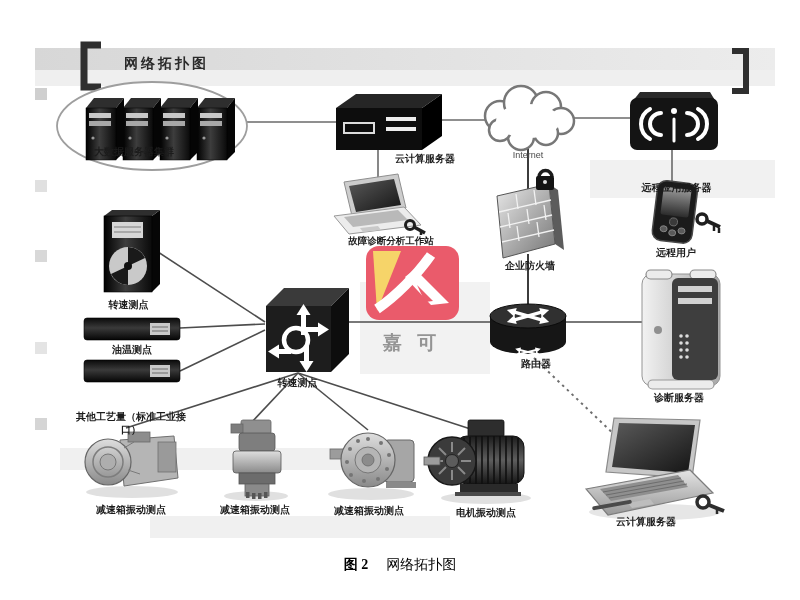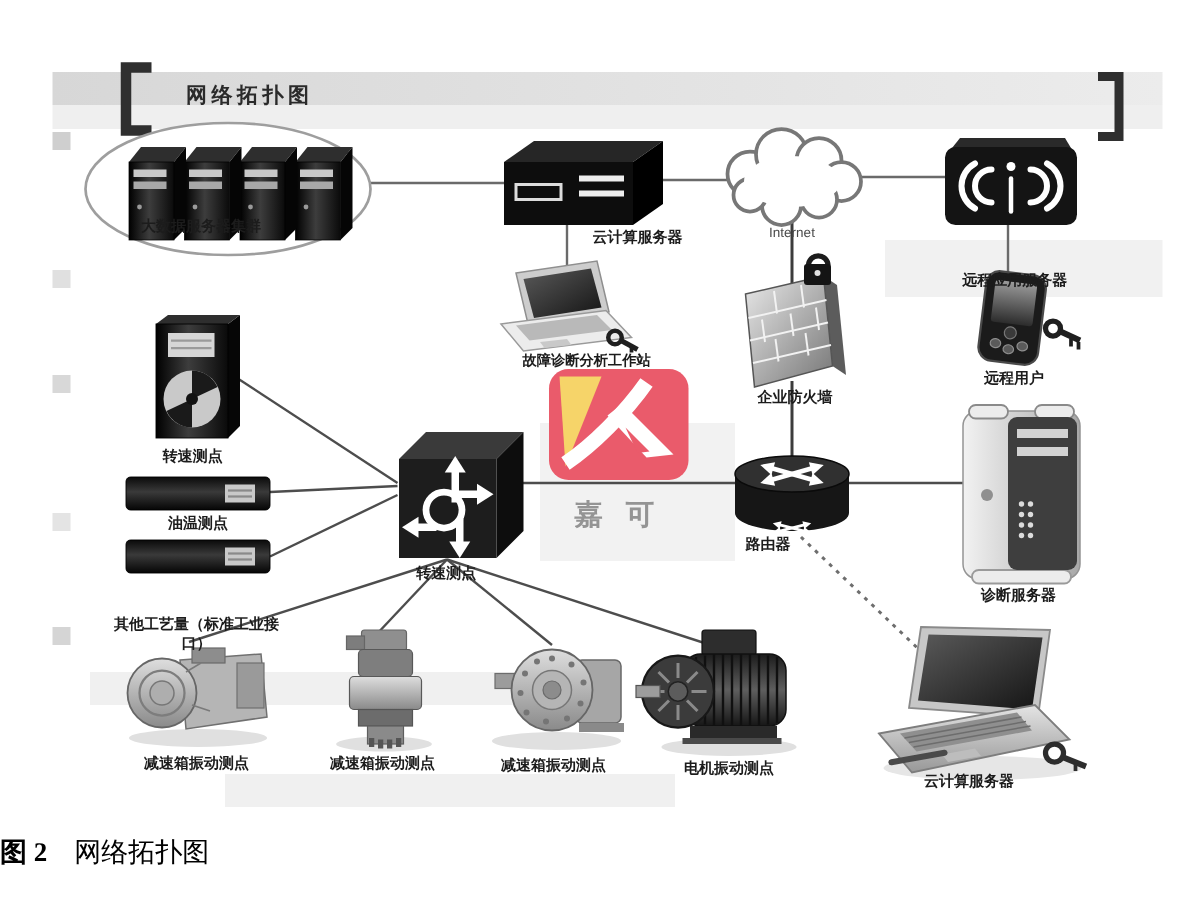--- a/index.html
+++ b/index.html
@@ -9,22 +9,22 @@
   #diagram{position:absolute;left:0;top:0;z-index:1;}
   .lbl{position:absolute;z-index:2;font-size:10px;font-weight:700;color:#1c1c1c;
        text-align:center;line-height:1.25;white-space:nowrap;}
   .lbl.wrap{white-space:normal;}
   .lbl.en{font-weight:400;color:#4a4a4a;font-size:9px;}
   #hdr-title{position:absolute;z-index:2;font-size:14px;font-weight:700;color:#2a2a2a;
        letter-spacing:3px;}
   #watermark{position:absolute;left:365px;top:245px;z-index:2;width:95px;}
   #brand-text{position:absolute;left:366px;top:330px;width:92px;z-index:2;text-align:center;
        font-size:19px;font-weight:700;color:#949494;letter-spacing:5px;}
-  #caption{position:absolute;left:0;top:556px;width:800px;z-index:2;
-       font-family:"Liberation Serif",serif;font-size:18px;color:#000;}
+  #caption{position:absolute;left:0;top:556px;width:800px;z-index:2;text-align:center;
+       font-family:"Liberation Serif",serif;font-size:14px;color:#000;}
   #caption .fig-label{font-weight:700;}
   #caption .fig-title{margin-left:18px;}
 </style>
 </head>
 <body>
 
 <div id="stage">
 
   <div class="bg" style="left:35px;top:48px;width:740px;height:22px;background:linear-gradient(90deg,#d7d7d7,#ececec);"></div>
   <div class="bg" style="left:35px;top:70px;width:740px;height:16px;background:#efefef;"></div>
@@ -440,21 +440,21 @@
   <div class="lbl" style="left:343px;top:153px;width:72px;margin-left:46px;">云计算服务器</div>
   <div class="lbl en" style="left:503px;top:150px;width:50px;">Internet</div>
   <div class="lbl" style="left:634px;top:153px;width:85px;margin-top:29px;">远程应用服务器</div>
   <div class="lbl" style="left:340px;top:235px;width:102px;font-size:9.5px;">故障诊断分析工作站</div>
   <div class="lbl" style="left:500px;top:260px;width:60px;">企业防火墙</div>
   <div class="lbl" style="left:651px;top:247px;width:50px;">远程用户</div>
   <div class="lbl" style="left:101px;top:299px;width:55px;">转速测点</div>
   <div class="lbl" style="left:107px;top:344px;width:50px;">油温测点</div>
   <div class="lbl wrap" style="left:76px;top:386px;width:110px;margin-top:25px;">其他工艺量（标准工业接口）</div>
   <div class="lbl" style="left:270px;top:377px;width:55px;">转速测点</div>
-  <div class="lbl" style="left:492px;top:358px;width:40px;">路由器</div>
+  <div class="lbl" style="left:516px;top:358px;width:40px;">路由器</div>
   <div class="lbl" style="left:648px;top:392px;width:62px;">诊断服务器</div>
   <div class="lbl" style="left:90px;top:504px;width:82px;">减速箱振动测点</div>
   <div class="lbl" style="left:214px;top:504px;width:82px;">减速箱振动测点</div>
   <div class="lbl" style="left:328px;top:505px;width:82px;">减速箱振动测点</div>
   <div class="lbl" style="left:450px;top:507px;width:72px;">电机振动测点</div>
   <div class="lbl" style="left:600px;top:516px;width:92px;">云计算服务器</div>
 
   <div id="caption">
     <span class="fig-label">图 2</span><span class="fig-title">网络拓扑图</span>
   </div>

